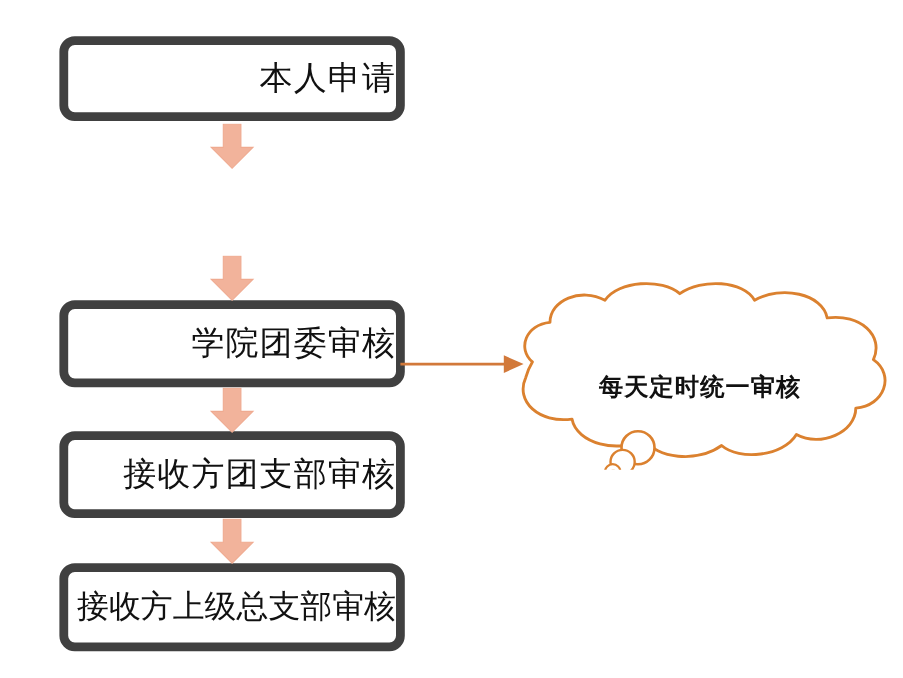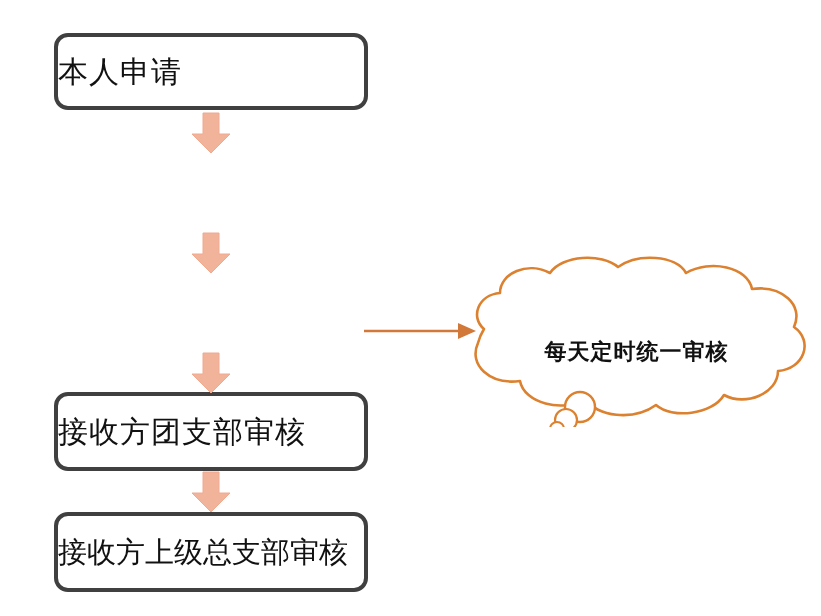--- a/index.html
+++ b/index.html
@@ -22,26 +22,26 @@
     width: 821px;
     height: 616px;
   }
 
   
   .proc-box {
     position: absolute;
     left: 54px;
     width: 314px;
     box-sizing: border-box;
-    border: 4px solid #404040;
+    border: 8px solid #404040;
     border-radius: 14px;
     background: #ffffff;
     display: flex;
     align-items: center;
-    justify-content: flex-start;
+    justify-content: flex-end;
   }
   .proc-box .proc-label {
     font-family: "Liberation Serif", "DejaVu Serif", serif;
     font-size: 30px;
     line-height: 1;
     color: #111111;
     letter-spacing: 1px;
     white-space: nowrap;
   }
 
@@ -107,20 +107,23 @@
 </head>
 <body>
 
 <div id="canvas">
 
   <div class="proc-box" id="box-1">
     <span class="proc-label">本人申请</span>
   </div>
 
 
+  <div class="proc-box" id="box-3">
+    <span class="proc-label">学院团委审核</span>
+  </div>
 
   <div class="proc-box" id="box-4">
     <span class="proc-label">接收方团支部审核</span>
   </div>
 
   <div class="proc-box" id="box-5">
     <span class="proc-label">接收方上级总支部审核</span>
   </div>
 
   <svg class="down-arrow" id="arrow-1" viewBox="0 0 42 42">

